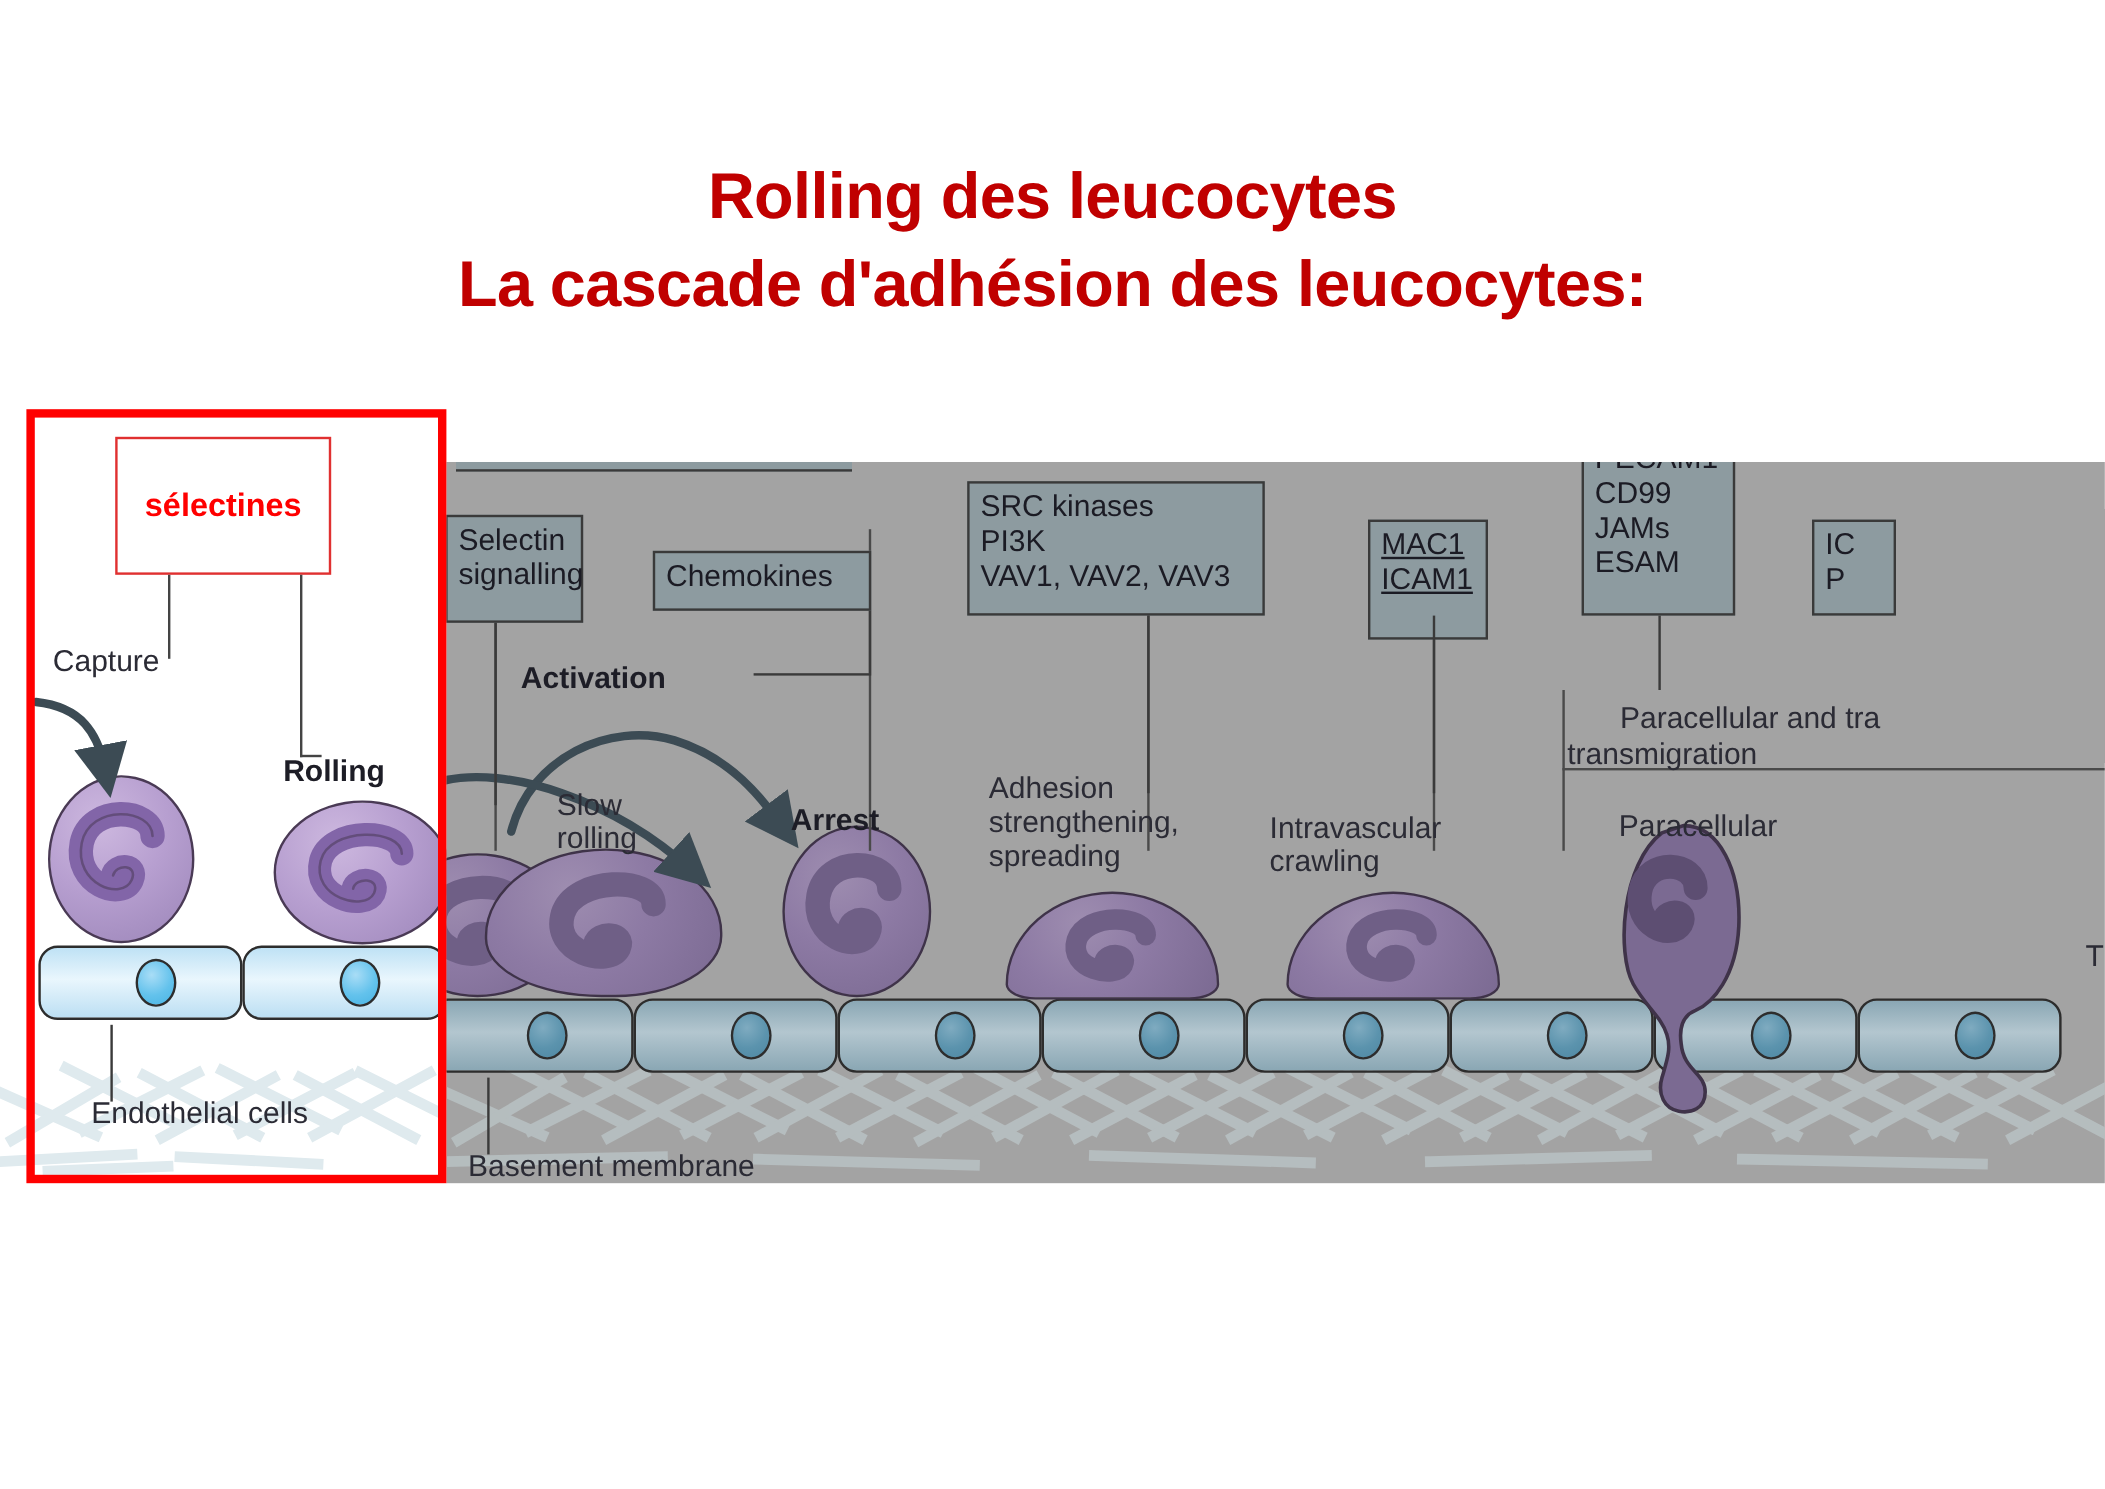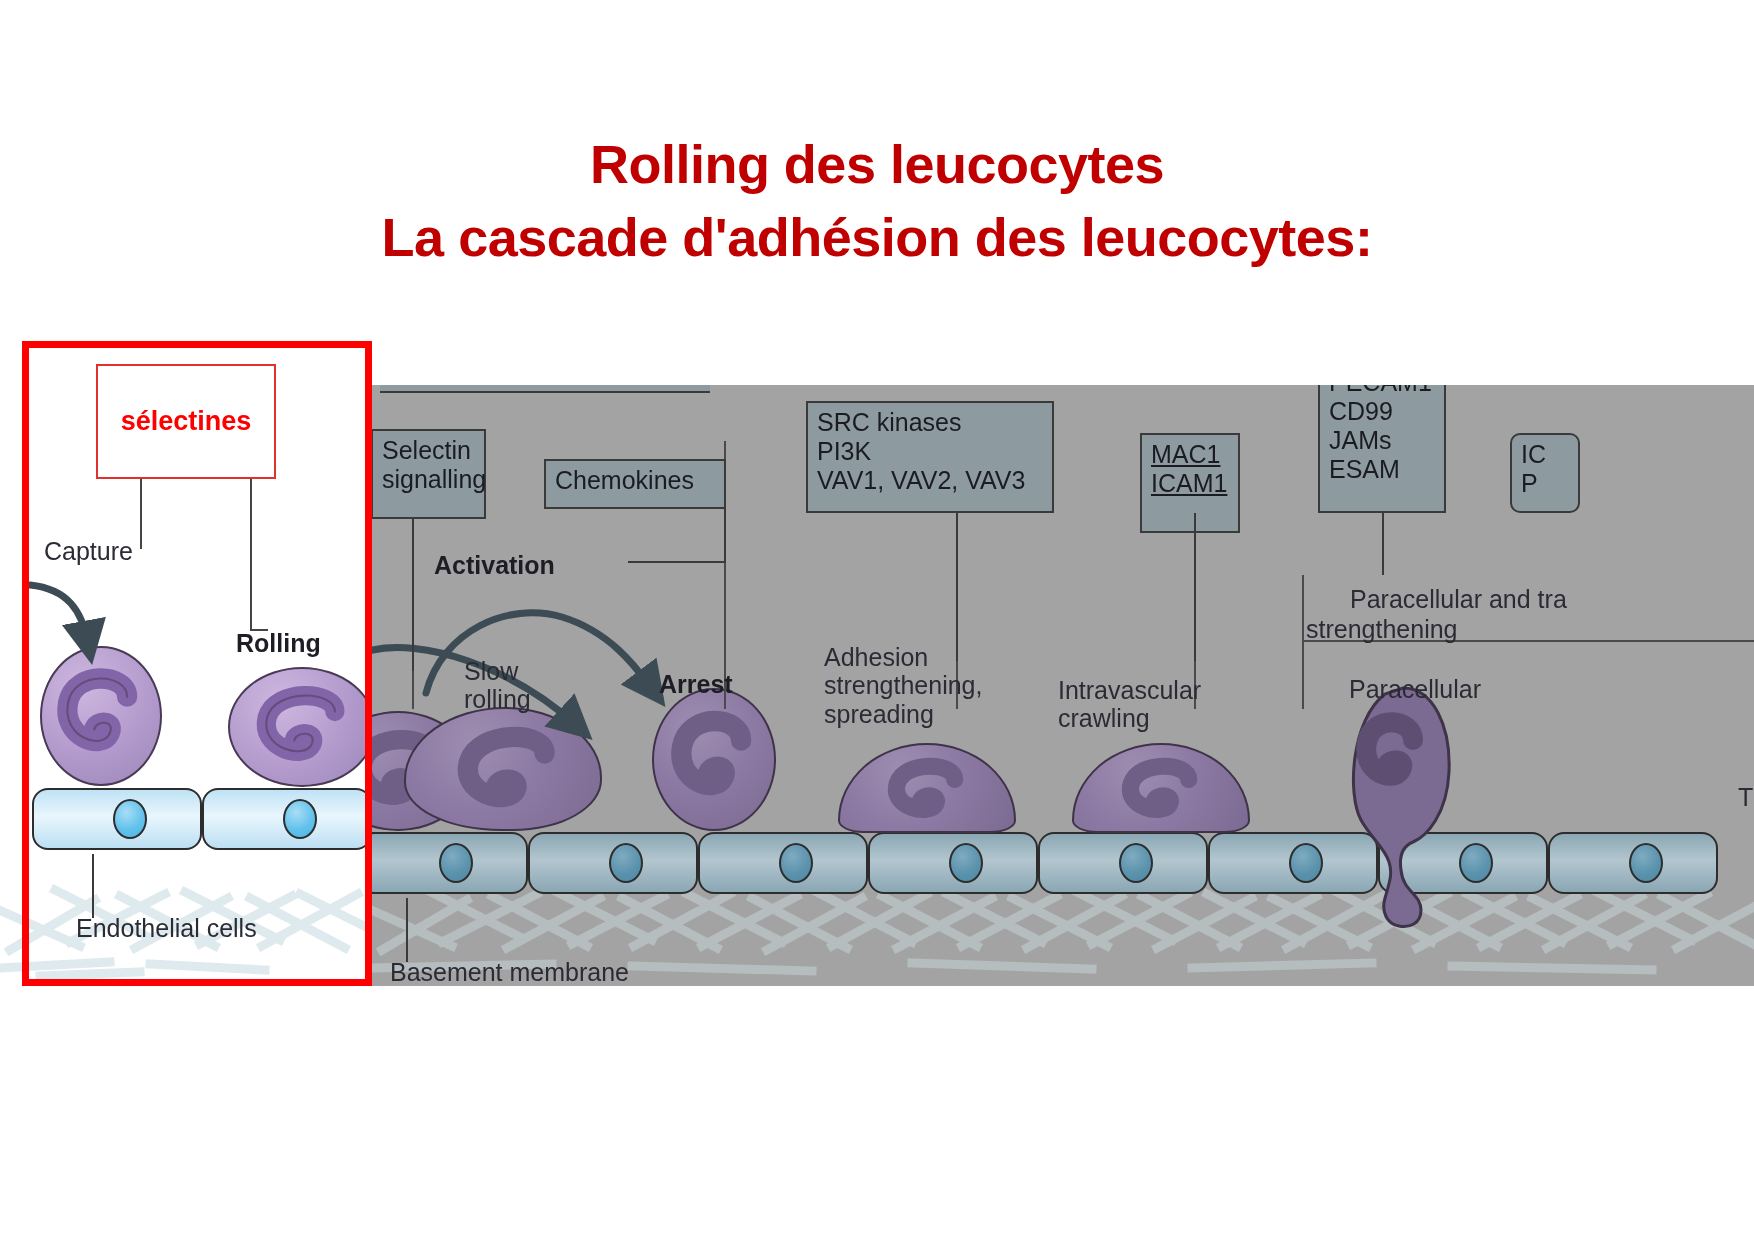--- a/index.html
+++ b/index.html
@@ -385,21 +385,21 @@
 VAV1, VAV2, VAV3</div>
 
     <div class="info-box" style="left:768px; top:48px; width:100px; height:100px;text-decoration:underline;">MAC1
 ICAM1</div>
 
     <div class="info-box" style="left:946px; top:-24px; width:128px; height:152px;">PECAM1
 CD99
 JAMs
 ESAM</div>
 
-    <div class="info-box" style="left:1138px; top:48px; width:70px; height:80px;border-radius:10px;">IC
+    <div class="info-box" style="left:1138px; top:48px; width:70px; height:80px;">IC
 P</div>
 
     <div class="leader v" style="left:40px;  top:134px; height:152px;"></div>
     <div class="leader v" style="left:352px; top:124px; height:52px;"></div>
     <div class="leader h" style="left:256px; top:176px; width:98px;"></div>
     <div class="leader v" style="left:584px; top:128px; height:148px;"></div>
     <div class="leader v" style="left:822px; top:128px; height:148px;"></div>
     <div class="leader v" style="left:1010px;top:128px; height:62px;"></div>
 
     <div class="leader v" style="left:34px; top:513px; height:64px;"></div>
@@ -413,21 +413,21 @@
     <div class="fig-label bold" style="left:287px; top:285px;">Arrest</div>
 
     <div class="fig-label" style="left:452px; top:258px;">Adhesion
 strengthening,
 spreading</div>
 
     <div class="fig-label" style="left:686px; top:291px;">Intravascular
 crawling</div>
 
     <div class="fig-label" style="left:934px; top:200px;margin-left:44px;">Paracellular and tra</div>
-    <div class="fig-label" style="left:934px; top:230px;">strengthening</div>
+    <div class="fig-label" style="left:934px; top:230px;">transmigration</div>
 
     <div class="fig-label" style="left:977px; top:290px;text-align:center;">Paracellular</div>
 
     <div class="fig-label" style="left:1366px; top:398px;">T</div>
   </div>
 
   <div id="red-box"></div>
 
   <div id="selectines-box">
     <span>sélectines</span>

